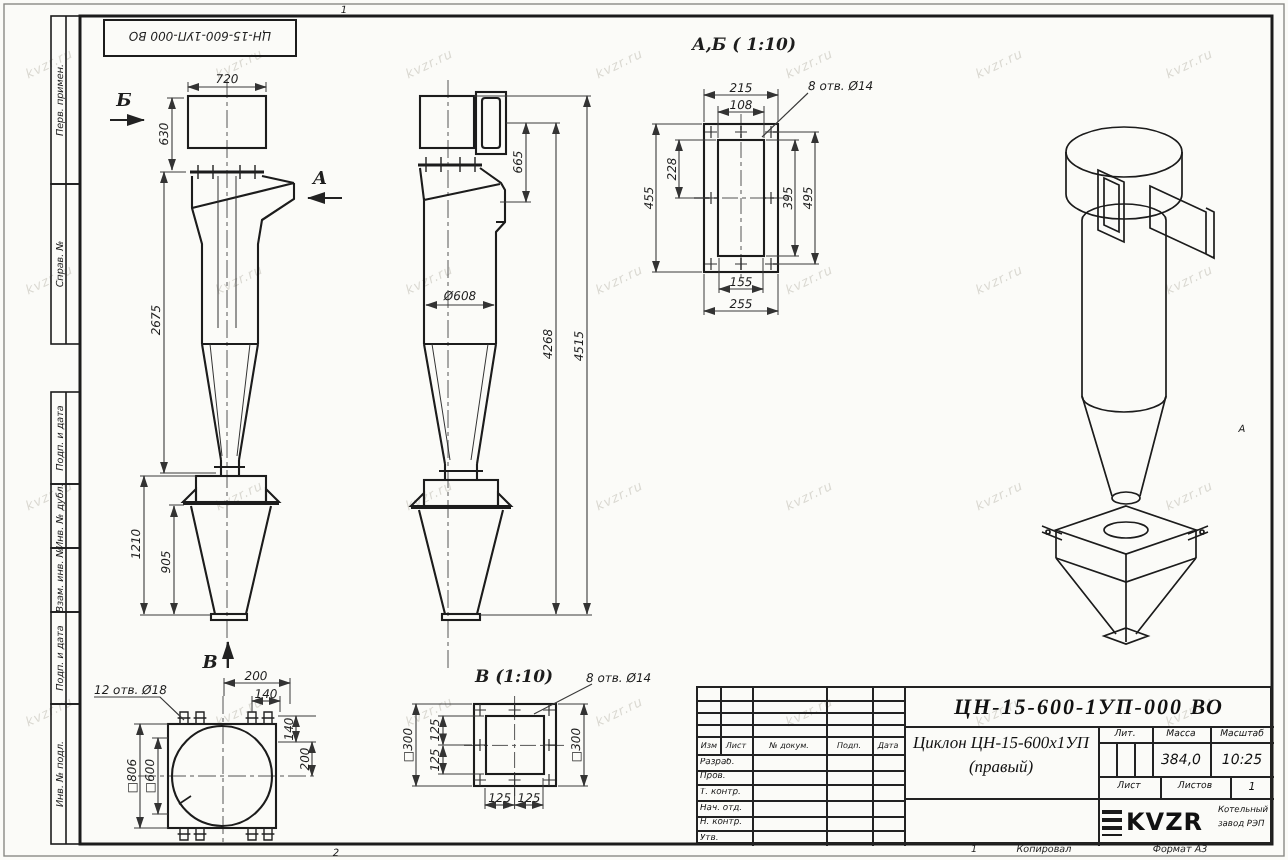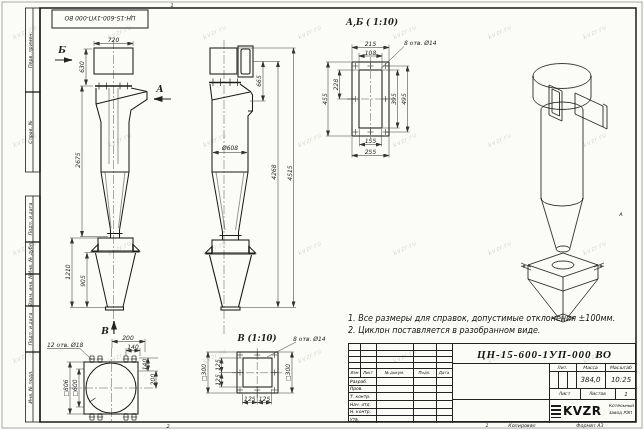--- a/index.html
+++ b/index.html
@@ -295,24 +295,20 @@
       <path d="M563 253 L598 265 L563 277 L528 265 Z"></path>
       <ellipse cx="563" cy="265" rx="11" ry="4"></ellipse>
       <path d="M528 265 V279 M598 265 V279 M563 277 V291 M528 279 L563 291 L598 279"></path>
       <path d="M521 263 l10 4 M521 266 l10 4 M594 267 l10 -4 M594 270 l10 -4" stroke-width="0.7"></path>
       <circle cx="524" cy="266" r="1"></circle>
         <circle cx="601" cy="266" r="1"></circle>
       <path d="M528 279 L558 317 M598 279 L568 317 M563 291 L563 321 M563 314 L574 318 L563 322 L552 318 Z"></path>
     </g>
   </svg>
 
-  <div id="notes">
-    <div>1. Все размеры для справок, допустимые отклонения ±100мм.</div>
-    <div>2. Циклон поставляется в разобранном виде.</div>
-  </div>
 
   <div id="tb">
 
     <div class="ln" style="left:0;top:6px;width:103px;height:0.8px"></div>
     <div class="ln" style="left:0;top:12px;width:103px;height:0.8px"></div>
     <div class="ln" style="left:0;top:18px;width:103px;height:0.8px"></div>
     <div class="ln" style="left:0;top:24px;width:103px;height:0.8px"></div>
     <div class="ln" style="left:0;top:33px;width:103px;height:0.8px"></div>
     <div class="ln" style="left:0;top:40.6px;width:103px;height:0.8px"></div>
     <div class="ln" style="left:0;top:48.3px;width:103px;height:0.8px"></div>
@@ -330,20 +326,22 @@
     <div class="ln" style="left:209px;top:27px;width:0.8px;height:17px"></div>
     <div class="ln" style="left:218px;top:27px;width:0.8px;height:17px"></div>
     <div class="ln" style="left:227px;top:19px;width:0.8px;height:25px"></div>
     <div class="ln" style="left:256px;top:19px;width:0.8px;height:25px"></div>
     <div class="ln" style="left:200px;top:44px;width:88px;height:0.8px"></div>
     <div class="ln" style="left:231px;top:44px;width:0.8px;height:11px"></div>
     <div class="ln" style="left:266px;top:44px;width:0.8px;height:11px"></div>
     <div class="ln" style="left:103px;top:55px;width:185px;height:0.8px"></div>
 
     <div class="tx c" style="left:103px;top:0;width:185px;height:19px;font:italic 700 11px 'Liberation Serif',serif;letter-spacing:1px">ЦН-15-600-1УП-000 ВО</div>
+    <div class="tx c" style="left:103px;top:21px;width:97px;height:12px;font:italic 8.5px 'Liberation Serif',serif">Циклон ЦН-15-600х1УП</div>
+    <div class="tx c" style="left:103px;top:33px;width:97px;height:12px;font:italic 8.5px 'Liberation Serif',serif">(правый)</div>
     <div class="tx c" style="left:200px;top:19px;width:27px;height:8px;font:italic 4.6px 'DejaVu Sans'">Лит.</div>
     <div class="tx c" style="left:227px;top:19px;width:29px;height:8px;font:italic 4.6px 'DejaVu Sans'">Масса</div>
     <div class="tx c" style="left:256px;top:19px;width:32px;height:8px;font:italic 4.6px 'DejaVu Sans'">Масштаб</div>
     <div class="tx c" style="left:227px;top:27px;width:29px;height:17px;font:italic 7px 'DejaVu Sans'">384,0</div>
     <div class="tx c" style="left:256px;top:27px;width:32px;height:17px;font:italic 7px 'DejaVu Sans'">10:25</div>
     <div class="tx c" style="left:200px;top:44px;width:31px;height:11px;font:italic 4.6px 'DejaVu Sans'">Лист</div>
     <div class="tx c" style="left:231px;top:44px;width:35px;height:11px;font:italic 4.6px 'DejaVu Sans'">Листов</div>
     <div class="tx c" style="left:266px;top:44px;width:22px;height:11px;font:italic 5.5px 'DejaVu Sans'">1</div>
     <div class="tx c" style="left:0;top:24px;width:11px;height:9px;font:italic 4px 'DejaVu Sans'">Изм</div>
     <div class="tx c" style="left:11px;top:24px;width:16px;height:9px;font:italic 4px 'DejaVu Sans'">Лист</div>

